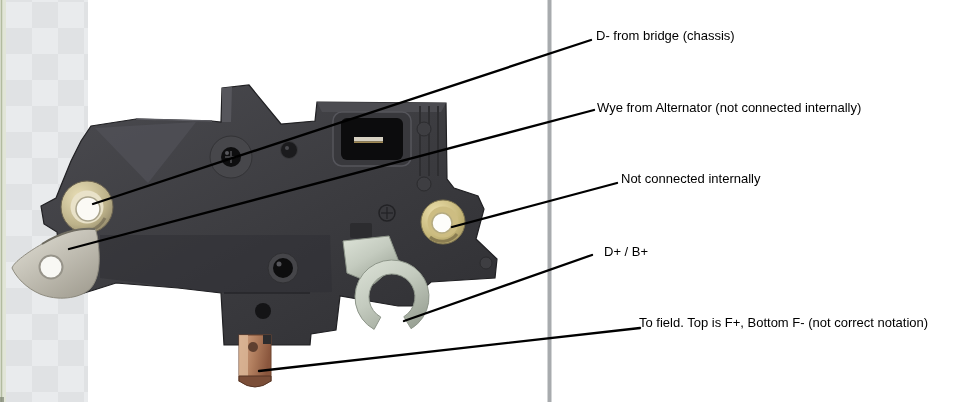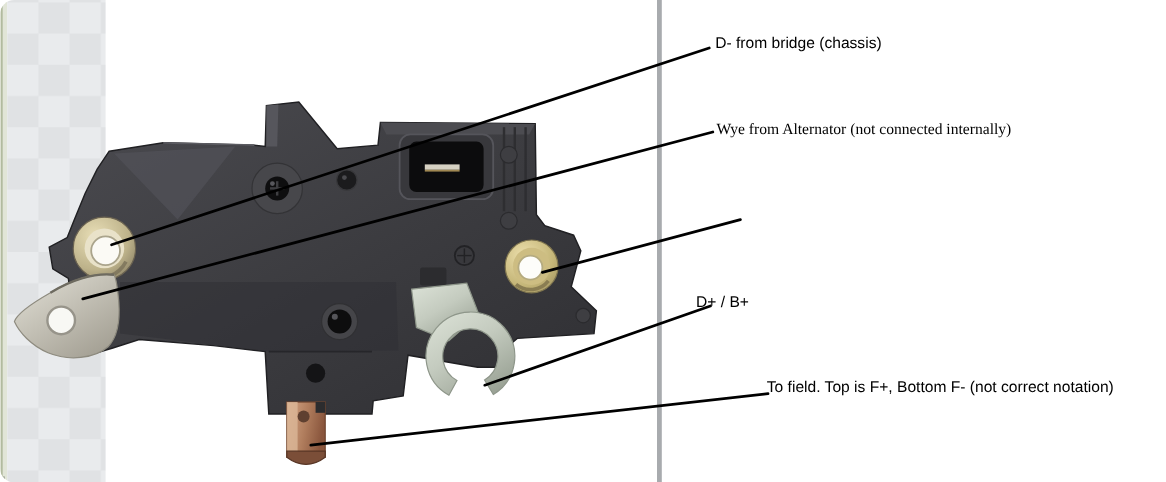--- a/index.html
+++ b/index.html
@@ -3,34 +3,33 @@
 <meta charset="utf-8">
 <style>
   html, body { margin: 0; padding: 0; background: #ffffff; }
   .stage {
     position: relative;
     width: 972px;
     height: 402px;
     overflow: hidden;
     background: #ffffff;
     font-family: "Liberation Sans", sans-serif;
-    border-radius: 12px;
   }
   .stage svg { position: absolute; left: 0; top: 0; display: block; }
   .lbl {
     position: absolute;
     font: 13px/1.15 "Liberation Sans", sans-serif;
     color: #000000;
     white-space: nowrap;
     letter-spacing: 0px;
   }
   .lbl1 { left: 596px; top: 29px;  }
-  .lbl2 { left: 597px; top: 101px; font-family: Liberation Serif, serif; }
+  .lbl2 { left: 597px; top: 101px; }
   .lbl3 { left: 621px; top: 172px; }
-  .lbl4 { left: 580px; top: 245px; }
+  .lbl4 { left: 604px; top: 245px; }
   .lbl5 { left: 639px; top: 316px; }
 </style>
 </head>
 <body>
 
 <div class="stage">
 
   <svg width="972" height="402" viewBox="0 0 972 402">
     <defs>
       <pattern id="checker" x="6" y="2" width="52" height="52" patternUnits="userSpaceOnUse">
@@ -177,16 +176,17 @@
       <line x1="591" y1="40" x2="93" y2="204"></line>
       <line x1="594" y1="110" x2="69" y2="249"></line>
       <line x1="617" y1="183" x2="452" y2="227"></line>
       <line x1="592" y1="255" x2="404" y2="321"></line>
       <line x1="640" y1="328" x2="259" y2="371"></line>
     </g>
   </svg>
 
   <div class="lbl lbl1">D- from bridge (chassis)</div>
   <div class="lbl lbl2">Wye from Alternator (not connected internally)</div>
+  <div class="lbl lbl3">Not connected internally</div>
   <div class="lbl lbl4">D+ / B+</div>
   <div class="lbl lbl5">To field. Top is F+, Bottom F- (not correct notation)</div>
 
 </div>
 
 </body></html>

